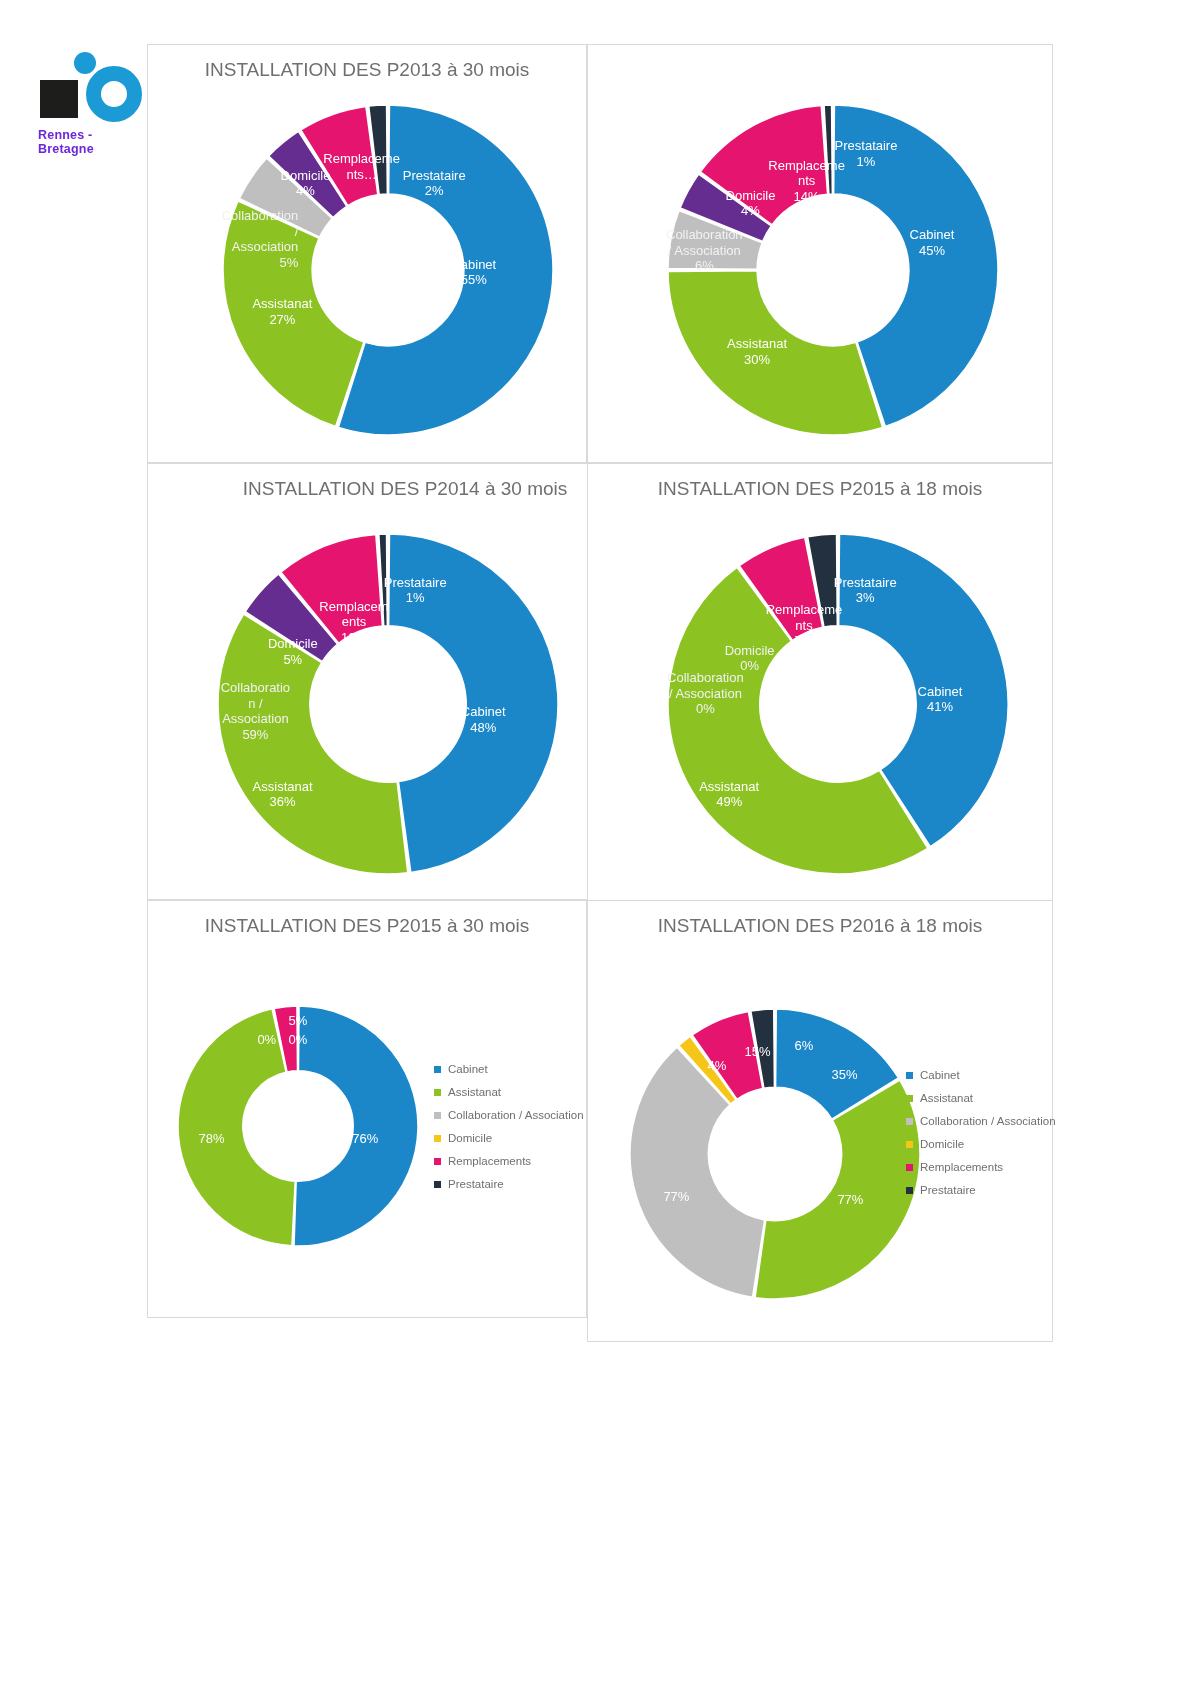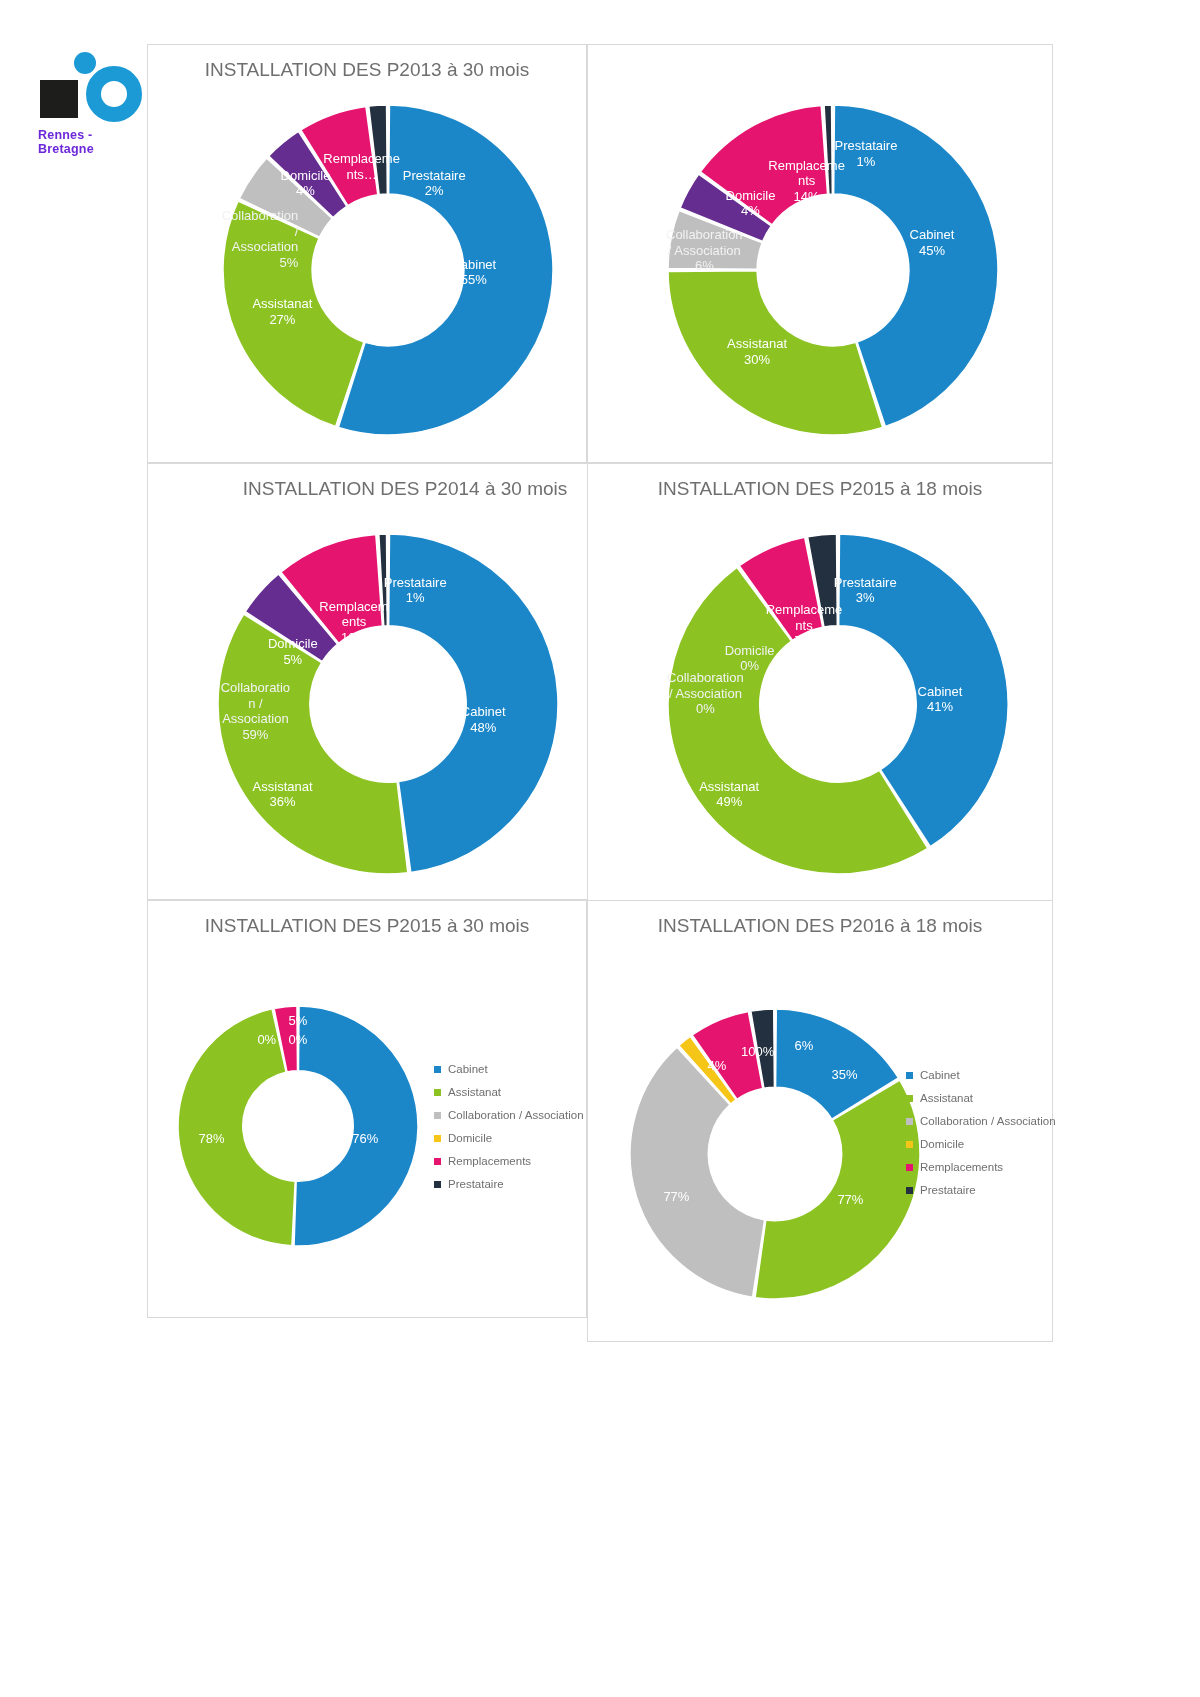--- a/index.html
+++ b/index.html
@@ -205,21 +205,21 @@
         <path d="M269.77989388390836,71.14217656659127 A145,145 0 0 1 125.04242857718634,288.61996846853606 L135.81951714550573,211.06518549552658 A66.7,66.7 0 0 0 202.39875118659785,111.02540122063198 Z" fill="#8cc322" stroke="#ffffff" stroke-width="1.5"></path>
         <path d="M122.53895414975794,288.24978680372726 A145,145 0 0 1 46.934839838437256,38.19071031746796 L99.89002632568113,95.86772674603526 A66.7,66.7 0 0 0 134.66791890888865,210.89490192971456 Z" fill="#bfbfbf" stroke="#ffffff" stroke-width="1.5"></path>
         <path d="M48.81385477213625,36.4955048571521 A145,145 0 0 1 60.12551590648957,27.43588153751824 L105.9577373169852,90.92050550725838 A66.7,66.7 0 0 0 100.75437319518267,95.08793223428997 Z" fill="#f5c518" stroke="#ffffff" stroke-width="1.5"></path>
         <path d="M62.190219479363975,25.972523129639995 A145,145 0 0 1 118.34332797055049,2.471329774271851 L132.7379308664532,79.43681169616505 A66.7,66.7 0 0 0 106.90750096050743,90.2473606396344 Z" fill="#e5156f" stroke="#ffffff" stroke-width="1.5"></path>
         <path d="M120.83485619256,2.0278145065770445 A145,145 0 0 1 143.73465235273582,0.005521155695163316 L144.4179400822585,78.30253973161977 A66.7,66.7 0 0 0 133.8840338485776,79.23279467302544 Z" fill="#23303f" stroke="#ffffff" stroke-width="1.5"></path>
       </svg>
       <div class="dlabel" style="left: 190.6px; top: 58px; width: 48px;">35%</div>
       <div class="dlabel" style="left: 196.4px; top: 182.7px; width: 48px;">77%</div>
       <div class="dlabel" style="left: 22.4px; top: 179.8px; width: 48px;">77%</div>
       <div class="dlabel" style="left: 70px; top: 49.3px; width: 34px;">4%</div>
-      <div class="dlabel" style="left: 107.6px; top: 34.8px; width: 40px;">100%</div>
+      <div class="dlabel" style="left: 107.6px; top: 34.8px; width: 40px;">15%</div>
       <div class="dlabel" style="left: 157px; top: 29px; width: 34px;">6%</div>
     </div>
   <div class="legend" style="left:318px;top:168px;">
       <div class="legend-item">
         <span class="legend-swatch" style="background: rgb(27, 135, 201);"></span>
         <span>Cabinet</span>
       </div>
       <div class="legend-item">
         <span class="legend-swatch" style="background: rgb(140, 195, 34);"></span>
         <span>Assistanat</span>

